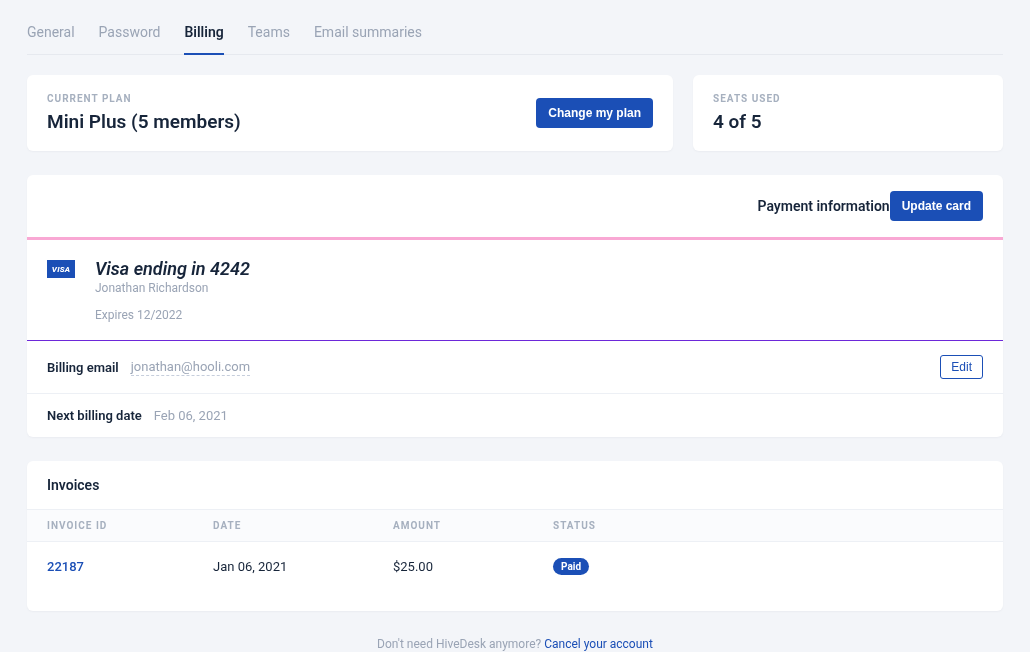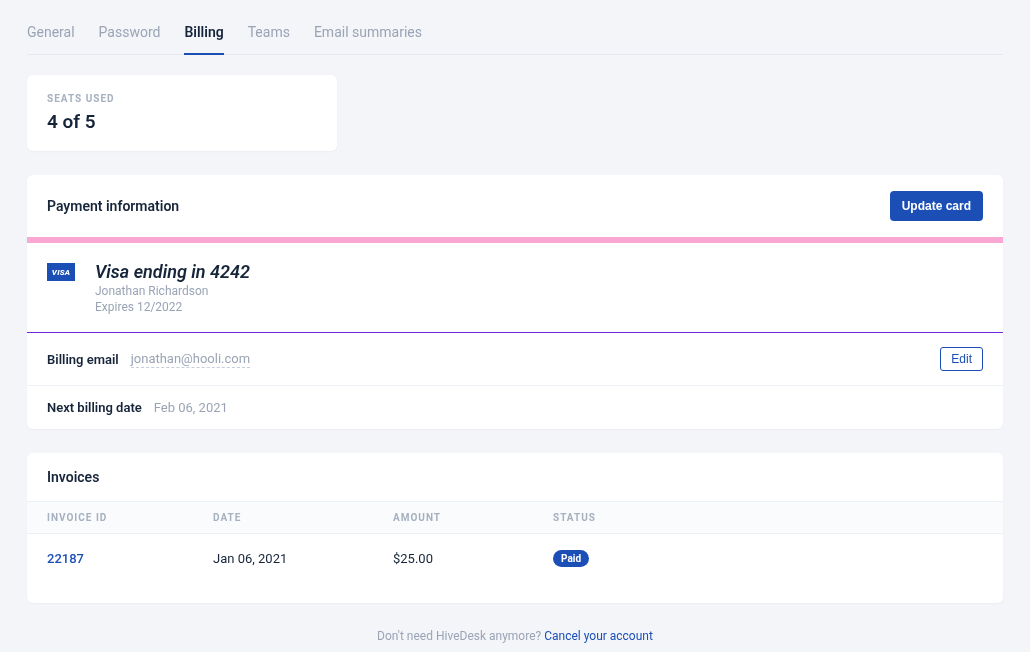--- a/index.html
+++ b/index.html
@@ -73,23 +73,23 @@
     cursor: pointer;
     white-space: nowrap;
   }
   .section {
     background: #fff;
     border-radius: 6px;
     margin-top: 24px;
     box-shadow: 0 1px 2px rgba(20,30,50,0.04);
   }
   .section-header {
-    display:flex; justify-content:space-between; align-items:center;
+    display:flex; justify-content:flex-end; align-items:center;
     padding: 16px 20px;
-    border-bottom: 6px solid #f9a8d4;
+    border-bottom: 3px solid #f9a8d4;
   }
   .section-title { font-size: 14px; font-weight: 600; }
   .pay-block {
     padding: 18px 20px;
     display:flex;
     gap: 20px;
     border-bottom: 1px solid #6d28d9;
   }
   .visa-badge {
     width: 28px; height: 18px;
@@ -97,21 +97,21 @@
     color: #fff;
     font-size: 8px;
     font-weight: 800;
     font-style: italic;
     letter-spacing: 0.2px;
     display:flex; align-items:center; justify-content:center;
     margin-top: 2px;
   }
   .card-line1 { font-size: 18px; font-weight: 600; color:#17253a;font-style:italic; }
   .card-line2 { font-size: 12px; color:#9aa4b5; margin-top:2px; }
-  .card-line3 { font-size: 12px; color:#9aa4b5; margin-top:2px; }
+  .card-line3 { font-size: 12px; color:#9aa4b5; margin-top:13px; }
   .info-row {
     padding: 14px 20px;
     display:flex; align-items:center;
     border-bottom: 1px solid #edf0f5;
     font-size: 13px;
   }
   .info-row:last-child { border-bottom: none;}
   .info-label { font-weight: 600; color:#17253a; margin-right: 12px;}
   .info-value { color:#9aa4b5; }
   .info-value.email { color:#9aa4b5; border-bottom: 1px dashed #c6cedc; padding-bottom: 1px;}
@@ -170,20 +170,27 @@
 <div class="container">
   <div class="tabs">
     <div class="tab">General</div>
     <div class="tab">Password</div>
     <div class="tab active">Billing</div>
     <div class="tab">Teams</div>
     <div class="tab">Email summaries</div>
   </div>
 
   <div class="row-cards">
+    <div class="card plan-card">
+      <div>
+        <span class="small-label">CURRENT PLAN</span>
+        <div class="plan-name">Mini Plus (5 members)</div>
+      </div>
+      <button class="btn-primary">Change my plan</button>
+    </div>
     <div class="card seats-card">
       <span class="small-label">SEATS USED</span>
       <div class="seats-value">4 of 5</div>
     </div>
   </div>
 
   <div class="section">
     <div class="section-header">
       <div class="section-title">Payment information</div>
       <button class="btn-primary">Update card</button>

